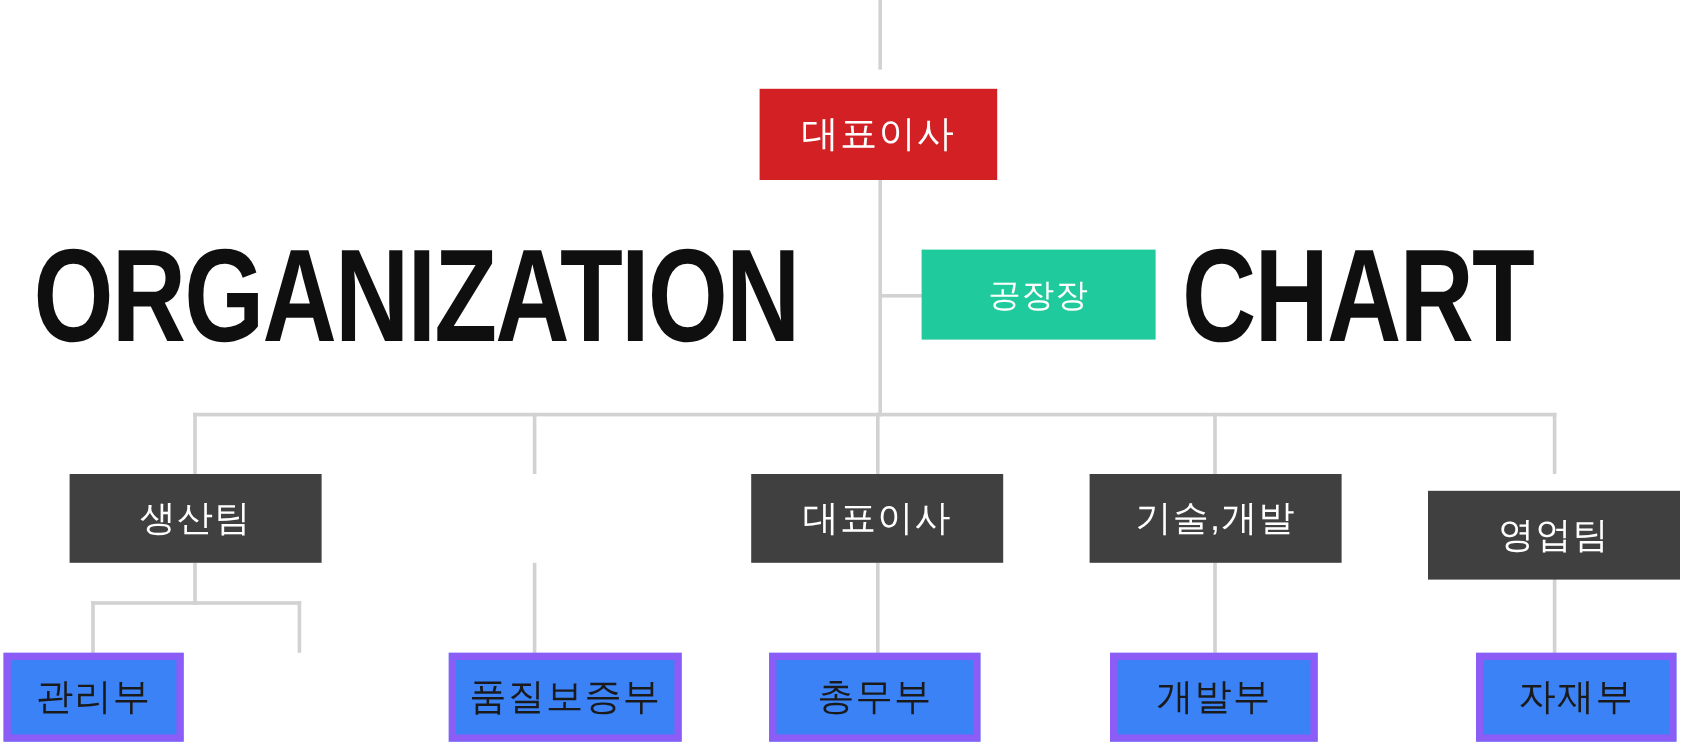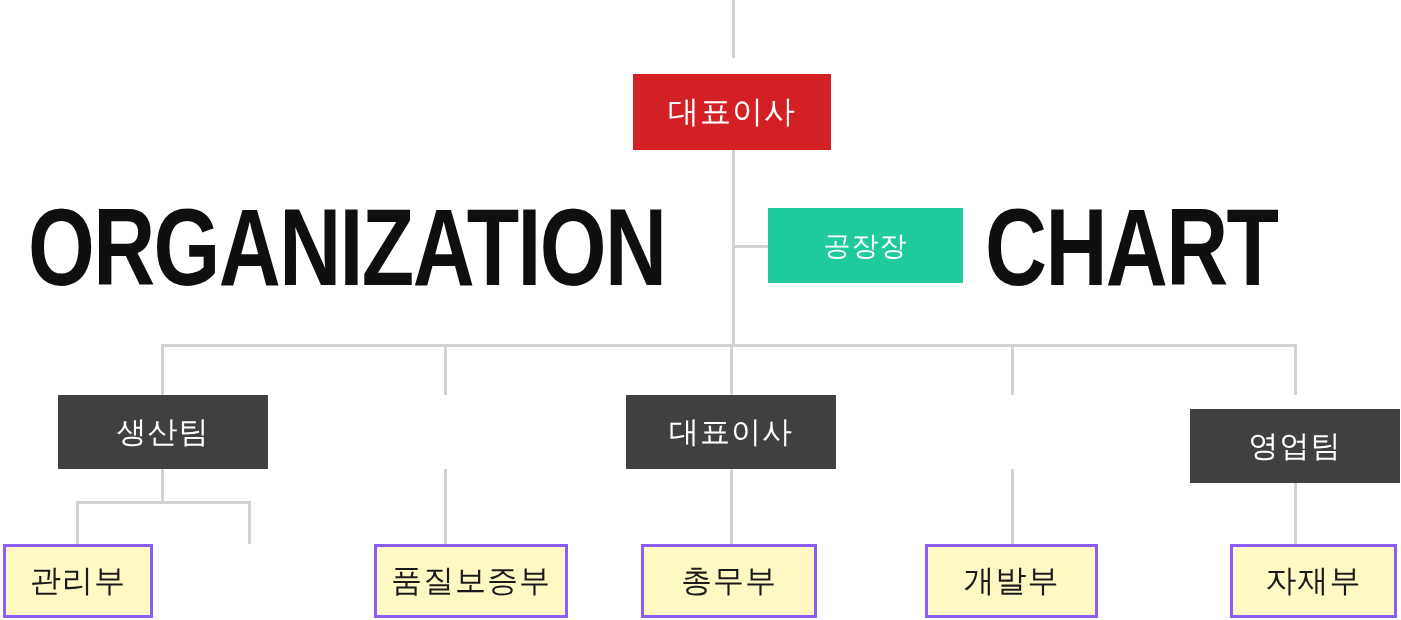--- a/index.html
+++ b/index.html
@@ -71,22 +71,22 @@
     background: #404040; color: #ffffff; font-size: 30px;
   }
   .t1 { left: 58px; }
   .t2 { left: 341px; }
   .t3 { left: 626px; }
   .t4 { left: 908px; }
   .t5 { left: 1190px; margin-top: 14px; }
 
   .dept {
     top: 544px; height: 74px;
-    background: #fef9c3; color: #1a1a1a; font-size: 31px;
-    border: 3px solid #8b5cf6;
+    background: #3b82f6; color: #1a1a1a; font-size: 31px;
+    border: 6px solid #8b5cf6;
   }
   .d1 { left: 3px;    width: 150px; }
   .d2 { left: 173px;  width: 152px; }
   .d3 { left: 374px;  width: 194px; }
   .d4 { left: 641px;  width: 176px; }
   .d5 { left: 925px;  width: 173px; }
   .d6 { left: 1210px; width: 167px; margin-left: 20px; }
 
   
   .title-word {
@@ -132,20 +132,21 @@
   <div class="line vline l-drop-d6"></div>
 
   <div class="title-word title-left">ORGANIZATION</div>
   <div class="title-word title-right">CHART</div>
 
   <div class="node node-ceo">대표이사</div>
   <div class="node node-fm">공장장</div>
 
   <div class="node team t1">생산팀</div>
   <div class="node team t3">대표이사</div>
+  <div class="node team t4">기술,개발</div>
   <div class="node team t5">영업팀</div>
 
   <div class="node dept d1">관리부</div>
   <div class="node dept d3">품질보증부</div>
   <div class="node dept d5">개발부</div>
   <div class="node dept d4">총무부</div>
   <div class="node dept d6">자재부</div>
 
 </div>
 

